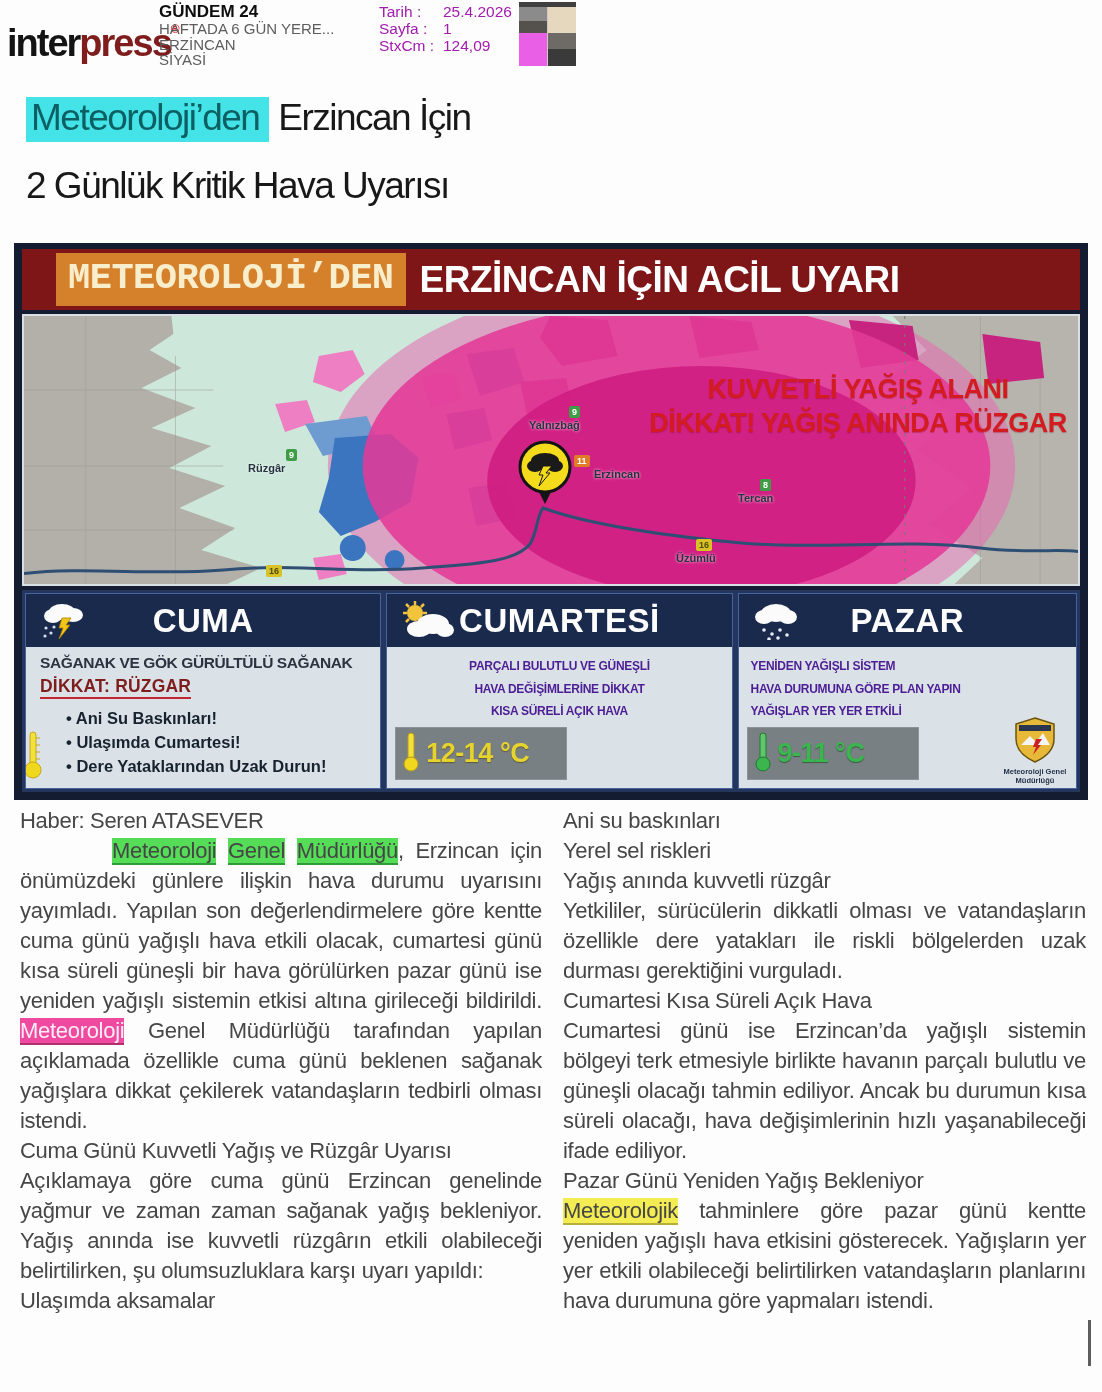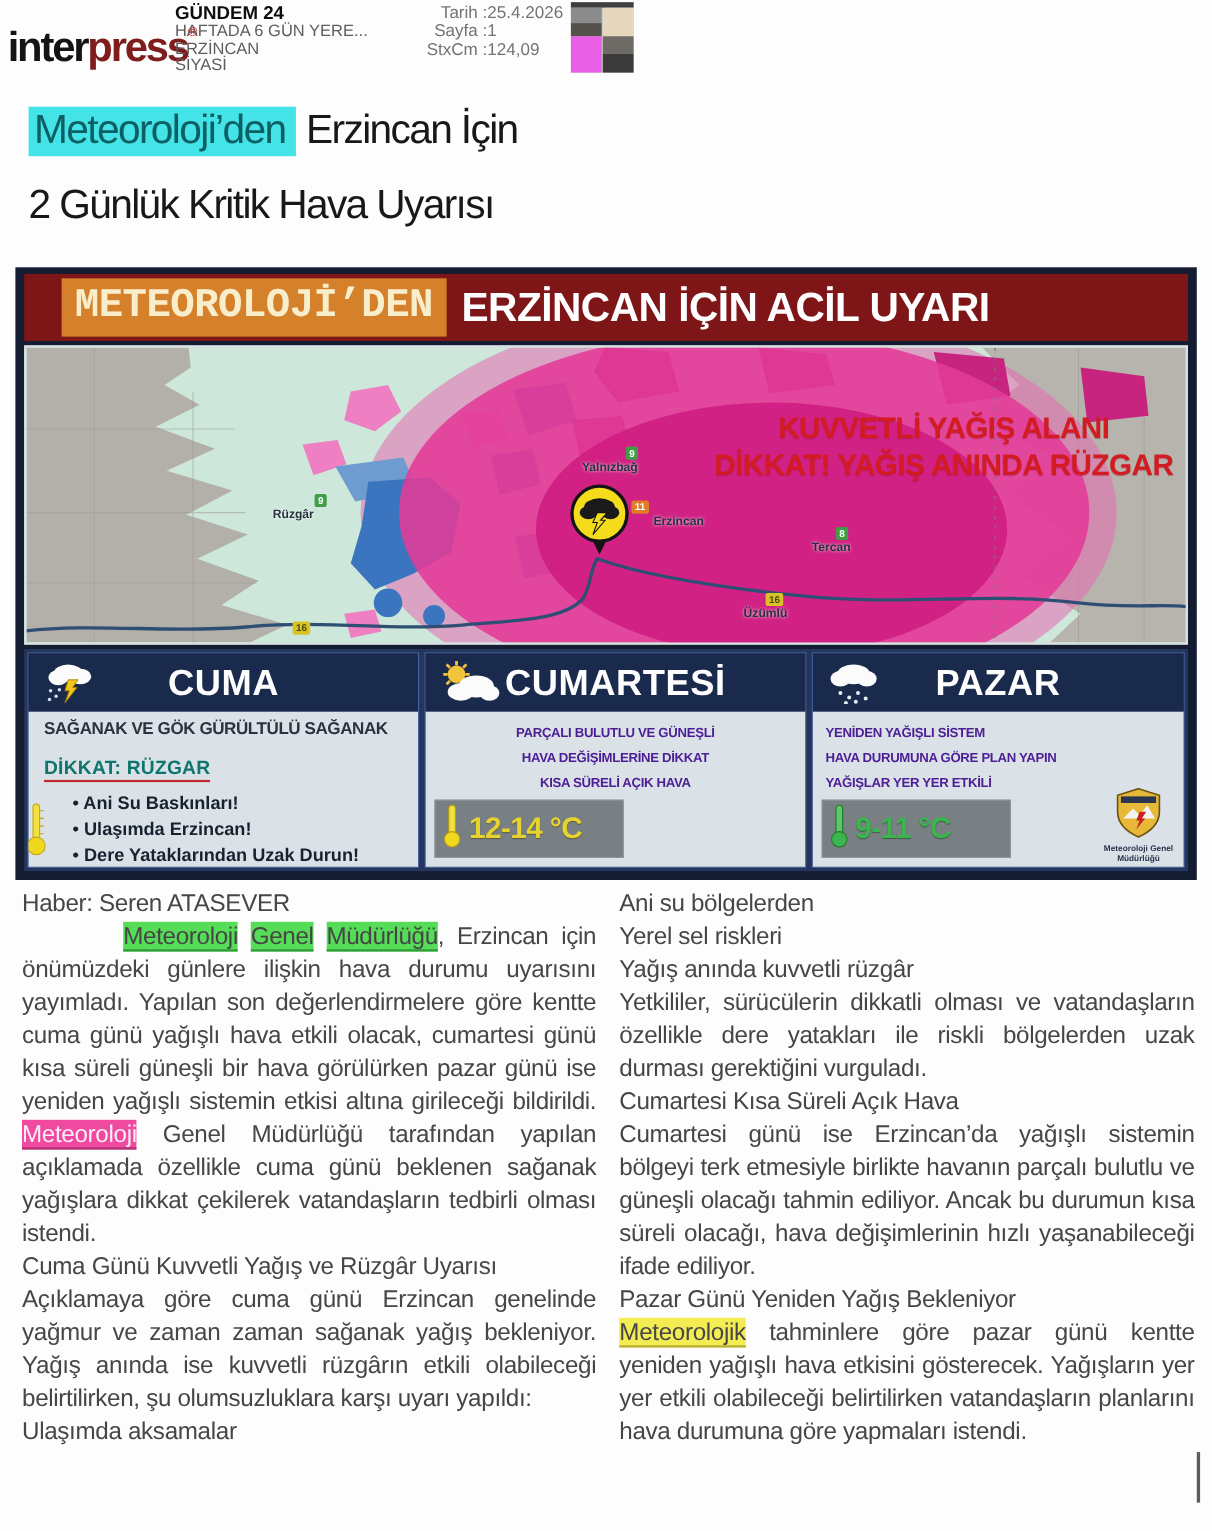--- a/index.html
+++ b/index.html
@@ -9,21 +9,21 @@
     font-family:"Liberation Sans", sans-serif;
   }
 
   
   .logo { position:absolute; left:7px; top:22px; font-size:38px; font-weight:bold; letter-spacing:-2px; color:#141414; }
   .logo .press { color:#7f1d1d; }
   .logo .reg { font-size:12px; vertical-align:top; color:#e32128; letter-spacing:0; }
   .pub { position:absolute; left:159px; top:3px; width:215px; }
   .pub-title { font-size:17px; font-weight:bold; color:#0e0e0e; line-height:18px; }
   .pub-line { font-size:15px; color:#5d5d5d; line-height:15.5px; }
-  .meta { position:absolute; left:379px; top:3px; font-size:15.5px; color:#737373; line-height:17px;text-align:right; }
+  .meta { position:absolute; left:379px; top:3px; font-size:15.5px; color:#a21caf; line-height:17px; }
   .meta-row { display:flex; }
   .meta-label { width:64px; }
   .thumb { position:absolute; left:519px; top:2px; width:57px; height:64px; background:#cfcac3; }
   .thumb div { position:absolute; }
   .t1 { left:0; top:0; width:57px; height:5px; background:#3f3f3f; }
   .t2 { left:29px; top:5px; width:28px; height:26px; background:#e6d7bf; }
   .t3 { left:0; top:5px; width:28px; height:14px; background:#8b8b8b; }
   .t4 { left:0; top:19px; width:28px; height:12px; background:#55524e; }
   .t5 { left:0; top:31px; width:28px; height:33px; background:#e95fe6; }
   .t6 { left:29px; top:31px; width:28px; height:16px; background:#6e6a66; }
@@ -61,22 +61,22 @@
   .panel { display:flex; flex-direction:column; border:1px solid #46629f; box-sizing:border-box; }
   .panel-fri { flex:1.05; } .panel-sat { flex:1.02; } .panel-sun { flex:1; }
   .panel-header { position:relative; height:53px; background:#1a2a4c; color:#fdfdfd; flex:none;
                   display:flex; align-items:center; justify-content:center;
                   font-weight:900; font-size:33px; letter-spacing:0.5px; }
   .panel-header .wicon { position:absolute; left:12px; top:6px; }
   .panel-body { flex:1; background:#dae2e8; position:relative; overflow:hidden; }
 
   .fri-body { padding:7px 6px 0 14px; }
   .fri-line  { font-size:15.5px; font-weight:900; color:#2a333f; letter-spacing:-0.4px; white-space:nowrap; }
-  .fri-alert { display:inline-block; font-size:17.5px; font-weight:900; color:#0f766e;
-               border-bottom:2px solid #c22730; margin-top:16px; letter-spacing:0.2px; }
+  .fri-alert { display:inline-block; font-size:17.5px; font-weight:900; color:#7f1d1d;
+               border-bottom:2px solid #c22730; margin-top:4px; letter-spacing:0.2px; }
   .fri-bullets { margin:7px 0 0 26px; padding:0; list-style:none; }
   .fri-bullets li { font-size:16.5px; font-weight:900; color:#18222f; line-height:24px; }
   .fri-bullets li::before { content:"• "; }
   .thermo-edge { position:absolute; left:-3px; bottom:4px; }
 
   .sat-lines { text-align:center; padding-top:8px; }
   .cap-line { font-size:12px; font-weight:900; color:#4c1d95; line-height:22.5px; letter-spacing:-0.3px; white-space:nowrap; }
   .sun-lines { text-align:left; padding:8px 0 0 12px; }
   .temp-box { position:absolute; left:8px; bottom:8px; width:172px; height:53px; background:#798084;
               display:flex; align-items:center; gap:7px; padding-left:7px; box-sizing:border-box;
@@ -241,21 +241,21 @@
               <path d="M24 18 L33 18 L28 25 L32 25 L21 39 L25 28 L21 28 Z" fill="#f2c518" stroke="#a87f00" stroke-width="0.8"></path>
             </svg>
           </span>
           <span>CUMA</span>
         </div>
         <div class="panel-body fri-body">
           <div class="fri-line">SAĞANAK VE GÖK GÜRÜLTÜLÜ SAĞANAK</div>
           <div class="fri-alert">DİKKAT: RÜZGAR</div>
           <ul class="fri-bullets">
             <li>Ani Su Baskınları!</li>
-            <li>Ulaşımda Erzincan!</li>
+            <li>Ulaşımda Cumartesi!</li>
             <li>Dere Yataklarından Uzak Durun!</li>
           </ul>
           <span class="thermo-edge">
             <svg width="20" height="50" viewBox="0 0 20 50">
               <rect x="7" y="2" width="6" height="33" rx="3" fill="#f2e13a" stroke="#c8a61c"></rect>
               <circle cx="10" cy="40" r="8" fill="#f0d81e" stroke="#c8a61c"></circle>
               <line x1="13" y1="8" x2="17" y2="8" stroke="#c8a61c"></line>
                 <line x1="13" y1="15" x2="17" y2="15" stroke="#c8a61c"></line>
               <line x1="13" y1="22" x2="17" y2="22" stroke="#c8a61c"></line>
                 <line x1="13" y1="29" x2="17" y2="29" stroke="#c8a61c"></line>
@@ -354,21 +354,21 @@
 
   <div class="col col-left">
     <p>Haber: Seren ATASEVER</p>
     <p class="p-indent"><span class="hl-green">Meteoroloji</span> <span class="hl-green">Genel</span> <span class="hl-green">Müdürlüğü</span><span>, Erzincan için önümüzdeki günlere ilişkin hava durumu uyarısını yayımladı. Yapılan son değerlendirmelere göre kentte cuma günü yağışlı hava etkili olacak, cumartesi günü kısa süreli güneşli bir hava görülürken pazar günü ise yeniden yağışlı sistemin etkisi altına girileceği bildirildi. </span><span class="hl-pink">Meteoroloji</span><span> Genel Müdürlüğü tarafından yapılan açıklamada özellikle cuma günü beklenen sağanak yağışlara dikkat çekilerek vatandaşların tedbirli olması istendi.</span></p>
     <p>Cuma Günü Kuvvetli Yağış ve Rüzgâr Uyarısı</p>
     <p>Açıklamaya göre cuma günü Erzincan genelinde yağmur ve zaman zaman sağanak yağış bekleniyor. Yağış anında ise kuvvetli rüzgârın etkili olabileceği belirtilirken, şu olumsuzluklara karşı uyarı yapıldı:</p>
     <p>Ulaşımda aksamalar</p>
   </div>
 
   <div class="col col-right">
-    <p>Ani su bölgelerden</p>
+    <p>Ani su baskınları</p>
     <p>Yerel sel riskleri</p>
     <p>Yağış anında kuvvetli rüzgâr</p>
     <p>Yetkililer, sürücülerin dikkatli olması ve vatandaşların özellikle dere yatakları ile riskli bölgelerden uzak durması gerektiğini vurguladı.</p>
     <p>Cumartesi Kısa Süreli Açık Hava</p>
     <p>Cumartesi günü ise Erzincan’da yağışlı sistemin bölgeyi terk etmesiyle birlikte havanın parçalı bulutlu ve güneşli olacağı tahmin ediliyor. Ancak bu durumun kısa süreli olacağı, hava değişimlerinin hızlı yaşanabileceği ifade ediliyor.</p>
     <p>Pazar Günü Yeniden Yağış Bekleniyor</p>
     <p><span class="hl-yellow">Meteorolojik</span><span> tahminlere göre pazar günü kentte yeniden yağışlı hava etkisini gösterecek. Yağışların yer yer etkili olabileceği belirtilirken vatandaşların planlarını hava durumuna göre yapmaları istendi.</span></p>
   </div>
 
   <div class="artifact-line"></div>

